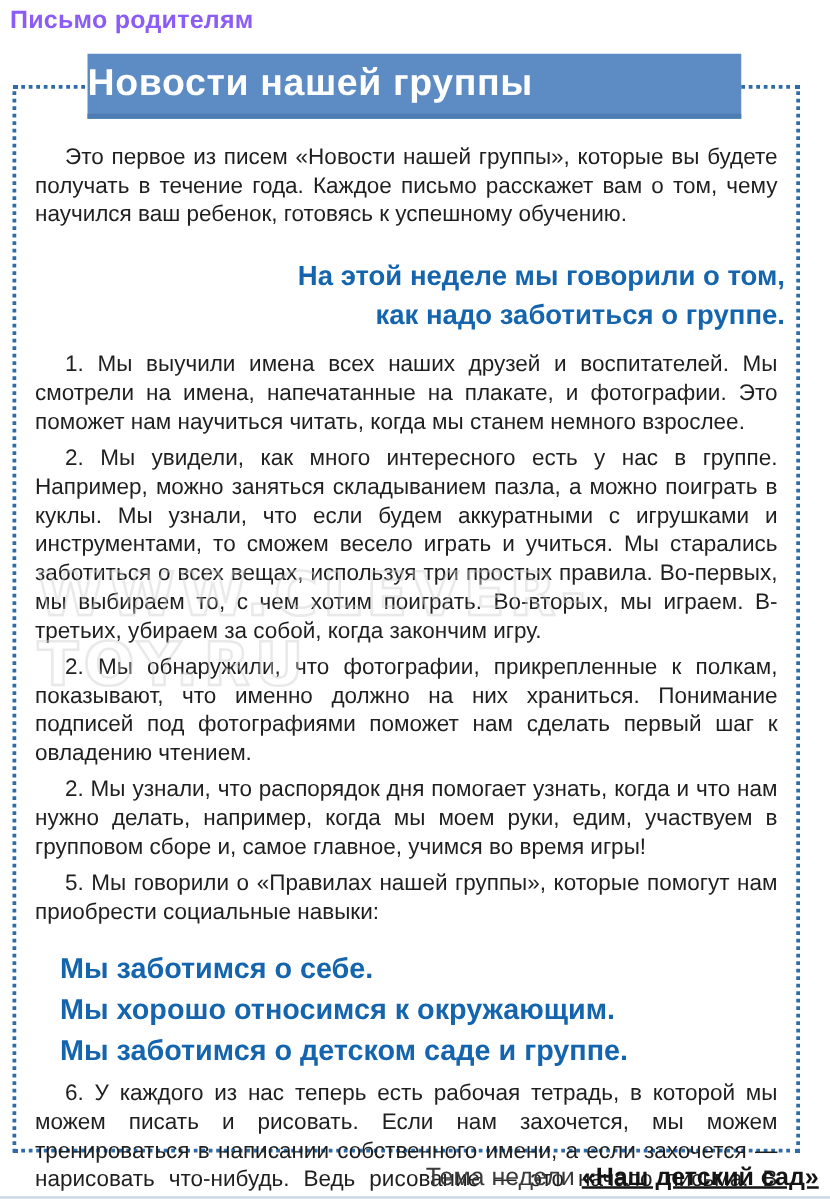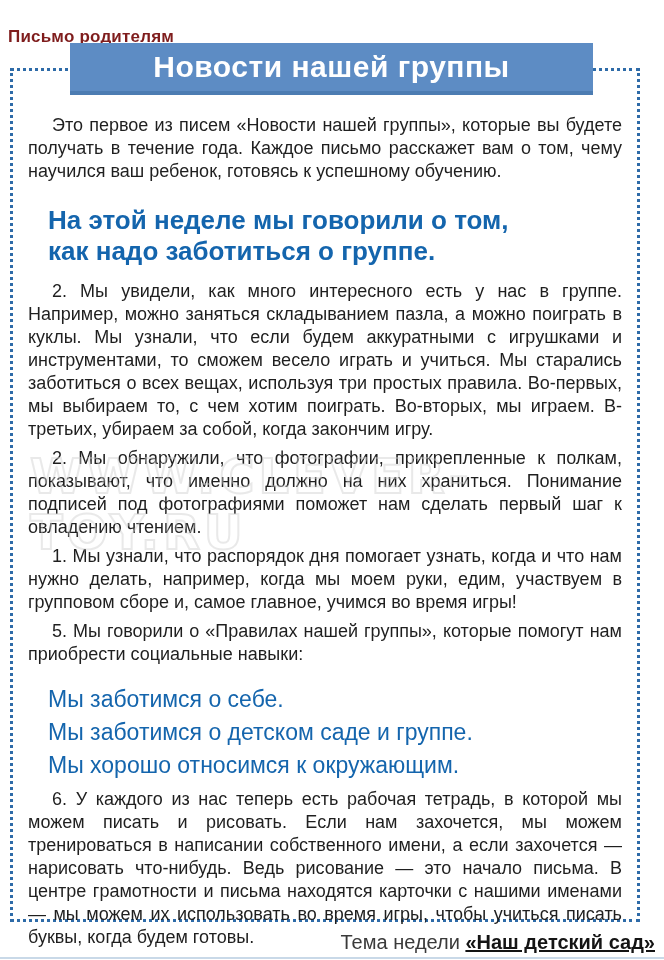--- a/index.html
+++ b/index.html
@@ -1,30 +1,30 @@
 <!DOCTYPE html>
 <html lang="ru"><head>
 <meta charset="utf-8">
 <style>
   html,body{margin:0;padding:0;}
   body{width:664px;height:960px;background:#ffffff;font-family:"Liberation Sans",sans-serif;}
   .page{position:relative;width:664px;height:960px;background:#fff;overflow:hidden;}
 
-  .kicker{position:absolute;left:8px;top:5px;font-size:17px;font-weight:bold;color:#7f1d1d;letter-spacing:.2px;margin-top:22px;}
+  .kicker{position:absolute;left:8px;top:5px;font-size:20px;font-weight:bold;color:#8b5cf6;letter-spacing:.2px;}
 
   .dotted-box{position:absolute;left:10px;top:68px;width:630px;height:854px;border:3px dotted #2e6ba8;box-sizing:border-box;z-index:1;}
 
-  .banner{position:absolute;left:70px;top:43px;width:523px;height:48px;background:#5d8cc4;border-bottom:4px solid #4c7cb2;z-index:3;display:flex;align-items:center;justify-content:center;}
+  .banner{position:absolute;left:70px;top:43px;width:523px;height:48px;background:#5d8cc4;border-bottom:4px solid #4c7cb2;z-index:3;display:flex;align-items:center;}
   .banner h1{margin:0;font-size:30px;font-weight:bold;color:#ffffff;letter-spacing:.5px;}
 
   .content{position:absolute;left:22px;top:108px;width:606px;z-index:2;color:#1f1f1f;font-size:18px;line-height:23px;text-align:justify;}
   .content p{margin:6px;text-indent:24px;}
-  .week-heading{margin:22px 0 0 26px;font-size:26px;line-height:31px;font-weight:bold;color:#1465ad;text-align:left;white-space:pre-line;text-indent:0;}
+  .week-heading{margin:22px 0 0 26px;font-size:22px;line-height:31px;font-weight:bold;color:#1465ad;text-align:right;white-space:pre-line;text-indent:0;}
   .items{margin-top:13px;}
-  .rules{margin:17px 0 0 26px;font-size:23px;line-height:33px;font-weight:normal;color:#1465ad;text-align:left;}
+  .rules{margin:17px 0 0 26px;font-size:23px;line-height:33px;font-weight:bold;color:#1465ad;text-align:left;}
   .rules div{text-indent:0;}
   .para6{margin-top:3px;}
 
   .watermark{position:absolute;left:30px;top:448px;width:604px;z-index:4;pointer-events:none;text-align:left;font-family:"DejaVu Sans",sans-serif;font-size:48px;font-weight:bold;letter-spacing:4px;color:transparent;-webkit-text-stroke:2px #cfcfcf;opacity:.45;}
 
   .footer{position:absolute;right:9px;top:931px;z-index:2;font-size:20px;color:#3a3a3a;}
   .footer .topic{font-weight:bold;color:#141414;text-decoration:underline;}
   .bottom-rule{position:absolute;left:0;right:0;bottom:1px;height:2px;background:#c9d9e8;z-index:2;}
 </style>
 </head>
@@ -40,30 +40,31 @@
     <h1>Новости нашей группы</h1>
   </div>
 
   <div class="content">
     <p>Это первое из писем «Новости нашей группы», которые вы будете получать в течение года. Каждое письмо расскажет вам о том, чему научился ваш ребенок, готовясь к успешному обучению.</p>
 
     <div class="week-heading">На этой неделе мы говорили о том,
 как надо заботиться о группе.</div>
 
     <div class="items">
+      <p>1. Мы выучили имена всех наших друзей и воспитателей. Мы смотрели на имена, напечатанные на плакате, и фотографии. Это поможет нам научиться читать, когда мы станем немного взрослее.</p>
       <p>2. Мы увидели, как много интересного есть у нас в группе. Например, можно заняться складыванием пазла, а можно поиграть в куклы. Мы узнали, что если будем аккуратными с игрушками и инструментами, то сможем весело играть и учиться. Мы старались заботиться о всех вещах, используя три простых правила. Во-первых, мы выбираем то, с чем хотим поиграть. Во-вторых, мы играем. В-третьих, убираем за собой, когда закончим игру.</p>
       <p>2. Мы обнаружили, что фотографии, прикрепленные к полкам, показывают, что именно должно на них храниться. Понимание подписей под фотографиями поможет нам сделать первый шаг к овладению чтением.</p>
-      <p>1. Мы узнали, что распорядок дня помогает узнать, когда и что нам нужно делать, например, когда мы моем руки, едим, участвуем в групповом сборе и, самое главное, учимся во время игры!</p>
+      <p>2. Мы узнали, что распорядок дня помогает узнать, когда и что нам нужно делать, например, когда мы моем руки, едим, участвуем в групповом сборе и, самое главное, учимся во время игры!</p>
       <p>5. Мы говорили о «Правилах нашей группы», которые помогут нам приобрести социальные навыки:</p>
     </div>
 
     <div class="rules">
       <div>Мы заботимся о себе.</div>
+      <div>Мы хорошо относимся к окружающим.</div>
       <div>Мы заботимся о детском саде и группе.</div>
-      <div>Мы хорошо относимся к окружающим.</div>
     </div>
 
     <p class="para6">6. У каждого из нас теперь есть рабочая тетрадь, в которой мы можем писать и рисовать. Если нам захочется, мы можем тренироваться в написании собственного имени, а если захочется — нарисовать что-нибудь. Ведь рисование — это начало письма. В центре грамотности и письма находятся карточки с нашими именами — мы можем их использовать во время игры, чтобы учиться писать буквы, когда будем готовы.</p>
   </div>
 
   <div class="watermark">WWW.CLEVER-TOY.RU</div>
 
   <div class="footer">
     <span>Тема недели </span><span class="topic">«Наш детский сад»</span>
   </div>

